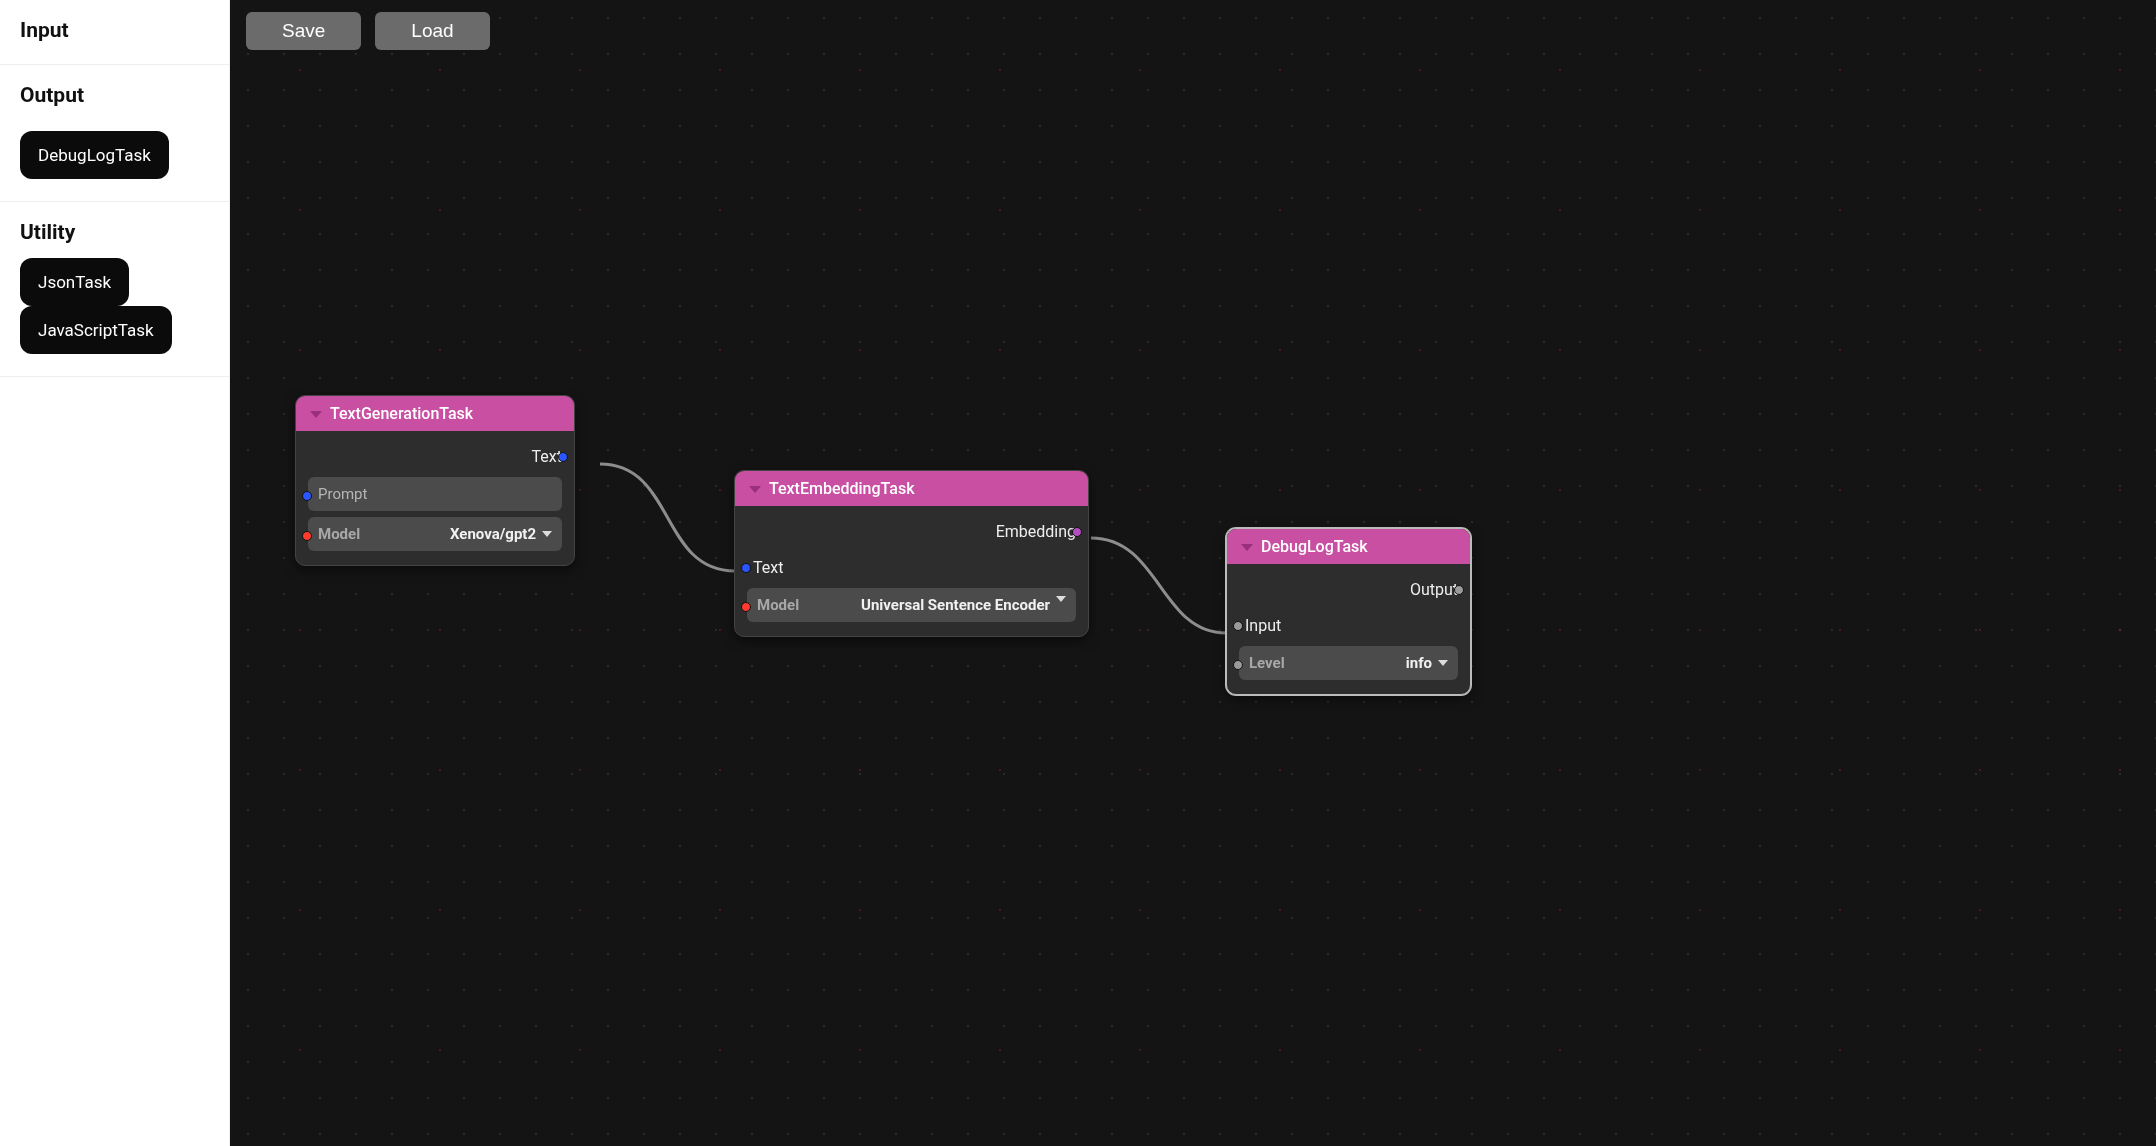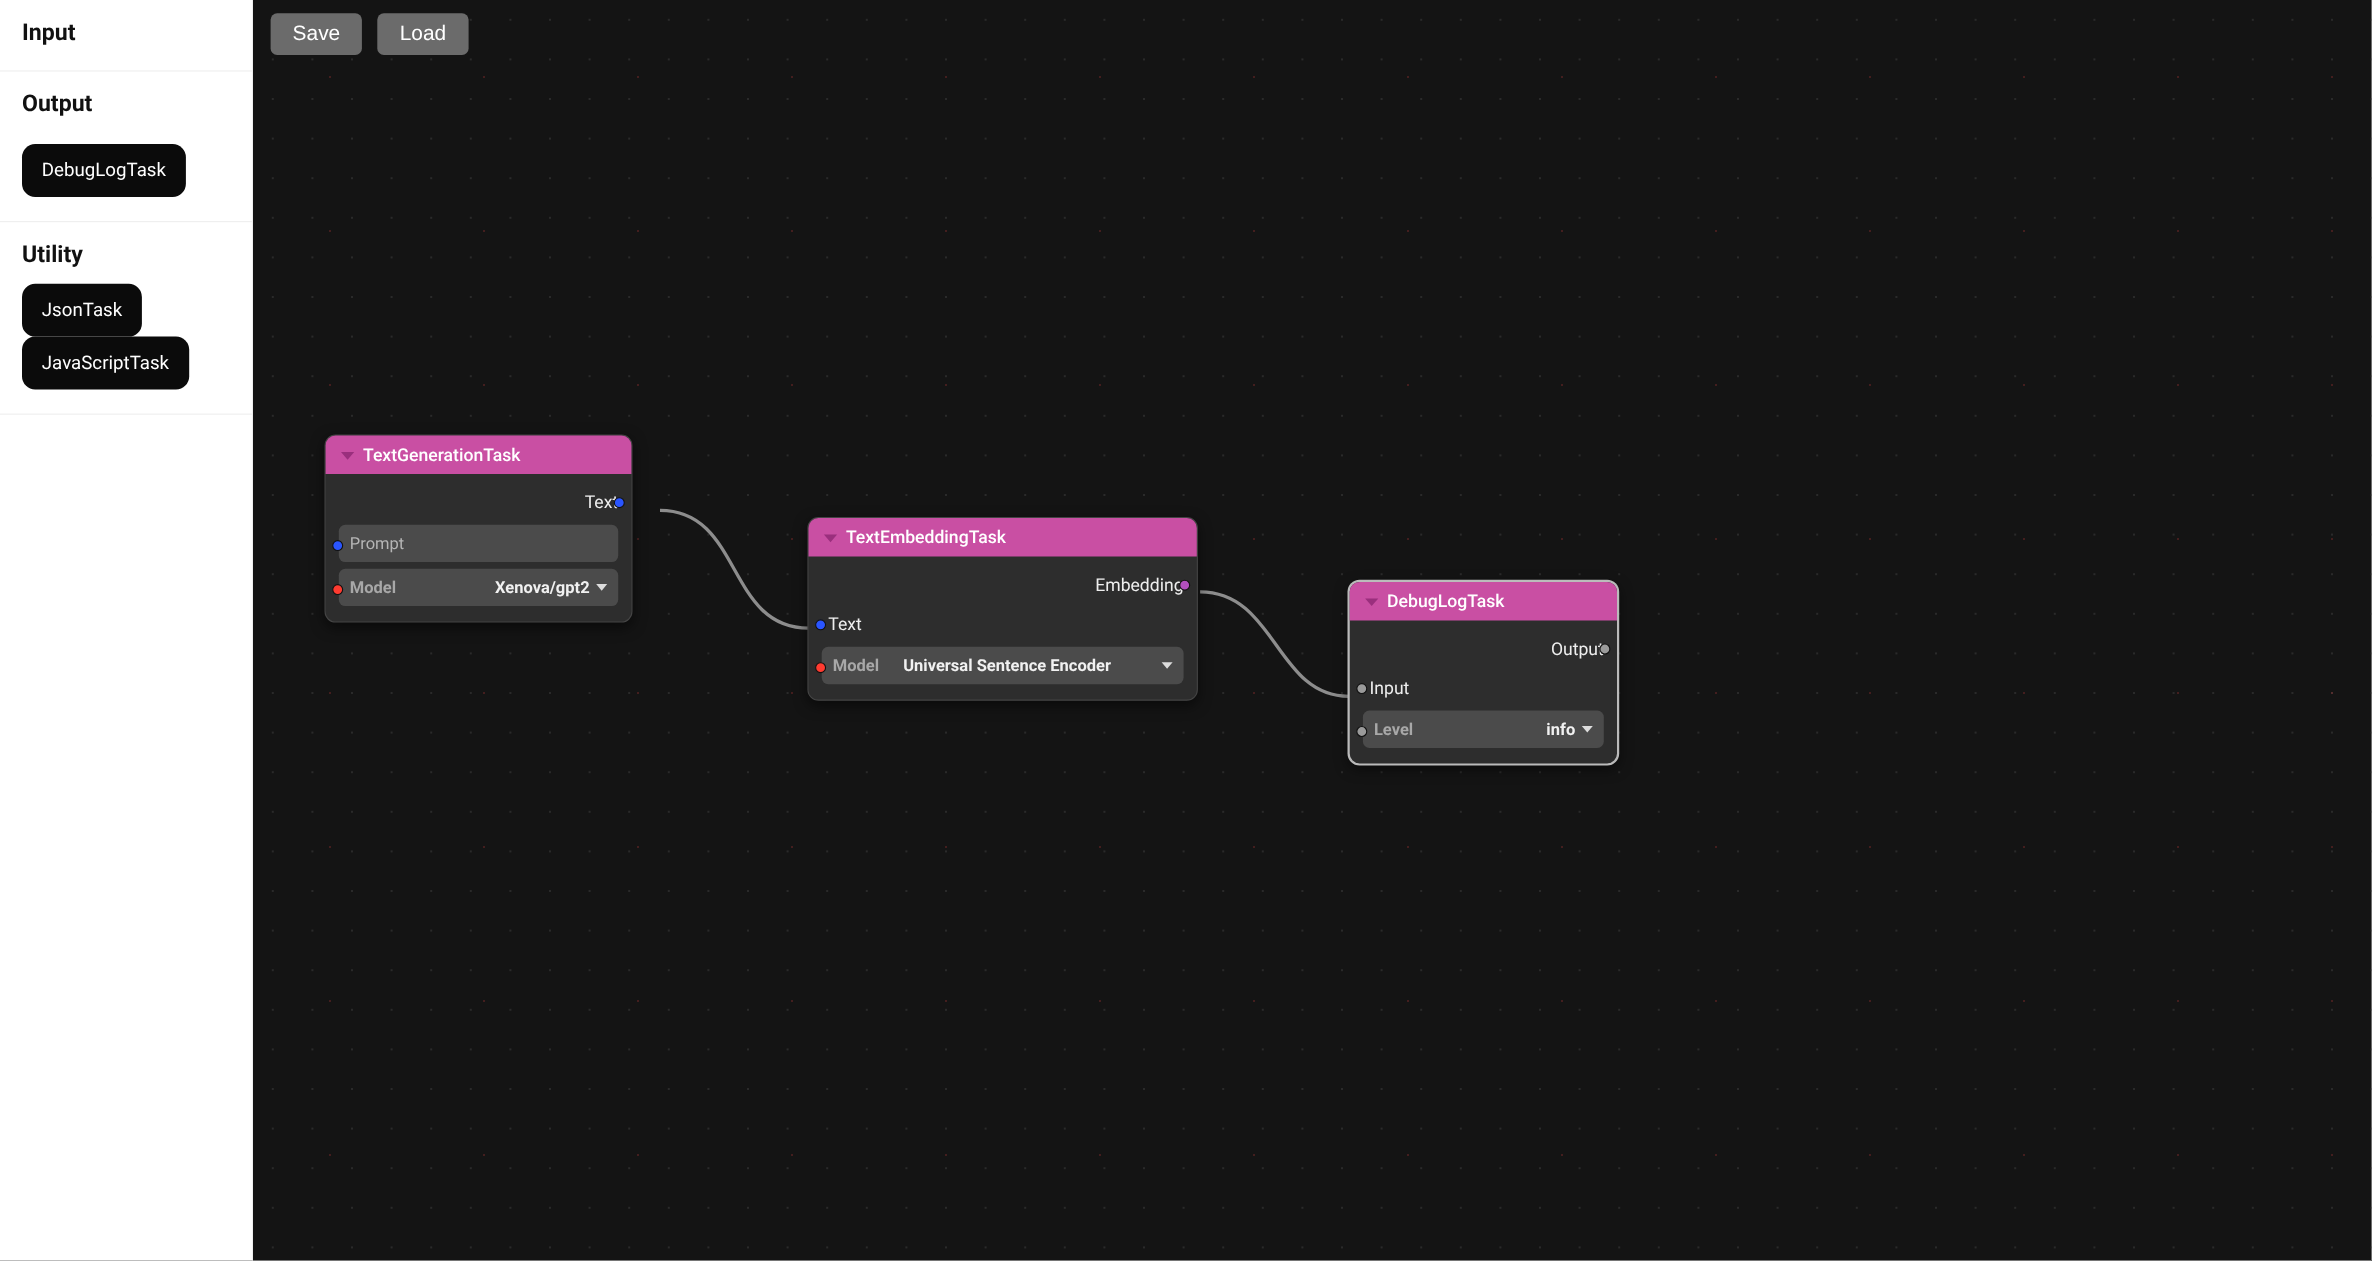--- a/index.html
+++ b/index.html
@@ -68,21 +68,21 @@
     left: 16px;
     display: flex;
     gap: 14px;
     z-index: 5;
   }
   .tb-btn {
     background: #6b6b6b;
     color: #fff;
     border: none;
     border-radius: 6px;
-    padding: 8px 20px;
+    padding: 8px 36px;
     font-size: 19px;
     cursor: pointer;
   }
 
   
   .node {
     position: absolute;
     background: #2d2d2d;
     border: 1px solid #444;
     border-radius: 10px;
@@ -266,21 +266,21 @@
         <span class="port right purple" style="top:11px;"></span>
       </div>
       <div class="row">
         <span class="port left blue" style="top:11px;"></span>
         <span class="row-label" style="margin-left:6px;">Text</span>
       </div>
       <div class="row">
         <span class="port left red" style="top:14px;"></span>
         <div class="field">
           <span class="label">Model</span>
-          <span style="display:flex;align-items:center;gap:40px;">
+          <span style="display:flex;align-items:flex-start;">
             <span class="value">Universal Sentence Encoder</span>
             <span class="sel-chev"></span>
           </span>
         </div>
       </div>
     </div>
   </div>
 
   <div id="node-dbg" class="node selected">
     <div class="node-header">

